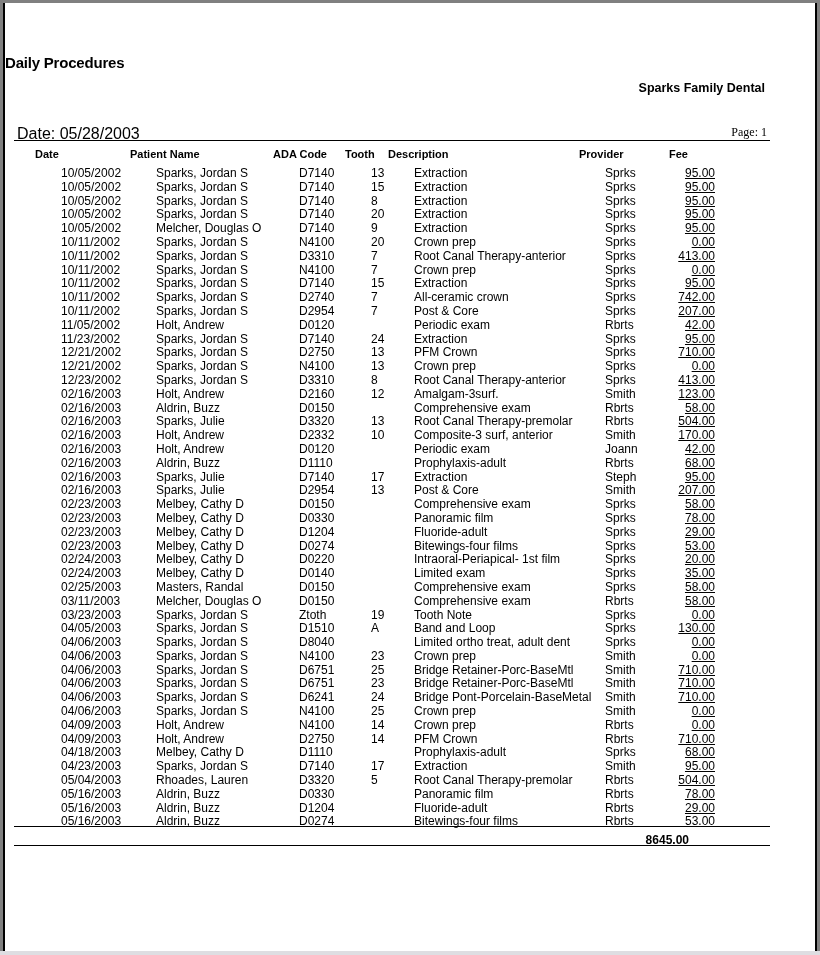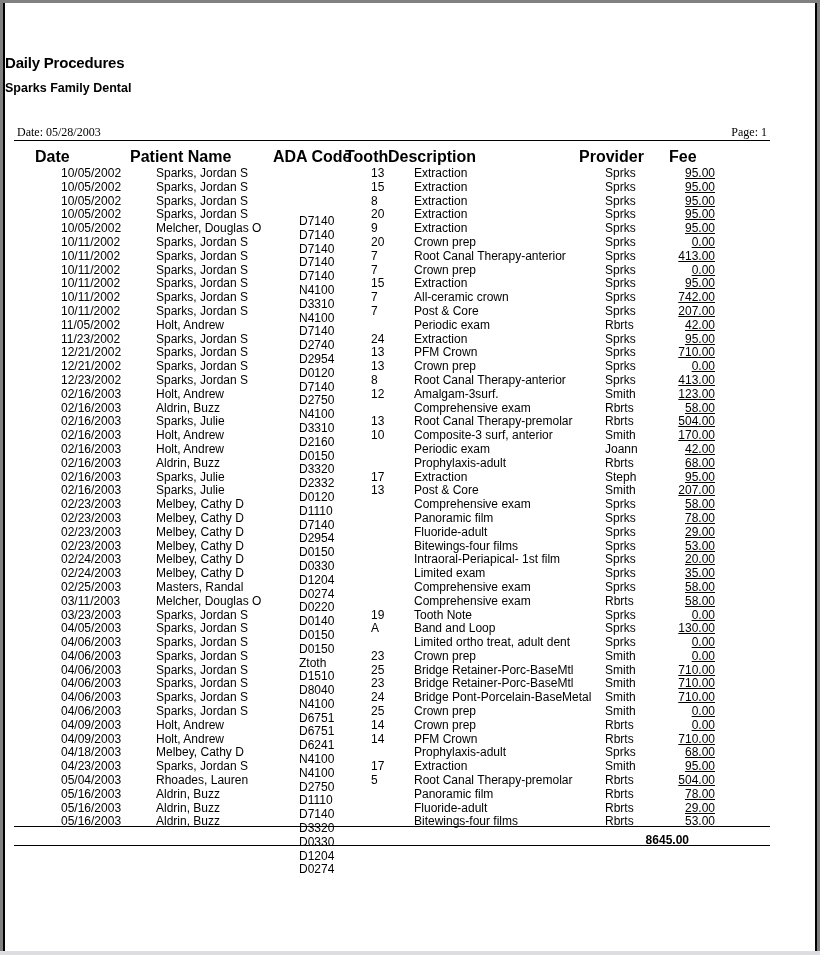--- a/index.html
+++ b/index.html
@@ -19,36 +19,36 @@
       border-left: 2px solid #000;
       border-right: 2px solid #000;
       box-sizing: border-box;
     }
     .title {
       position: absolute; left: 0; width: 760px; top: 51px;
       text-align: left; font-weight: bold; font-size: 15px; letter-spacing: -0.2px;
     }
     .subtitle {
       position: absolute; left: 0; width: 760px; top: 78px;
-      text-align: left; font-weight: bold; font-size: 12.5px;
+      text-align: right; font-weight: bold; font-size: 12.5px;
     }
     .daterange {
       position: absolute; left: 0; width: 760px; top: 95px;
       text-align: center; font-weight: bold; font-size: 12.5px;
     }
-    .rundate { position: absolute; left: 12px; top: 122px; font-size: 12px; font-family: Liberation Serif, serif; }
+    .rundate { position: absolute; left: 12px; top: 122px; font-size: 16px; }
     .pagenum { position: absolute; left: 700px; width: 62px; top: 122px; font-size: 12px; text-align: right; font-family: Liberation Serif, serif; }
     .rule { position: absolute; left: 9px; width: 756px; height: 1px; background: #000; }
-    .hdr { position: absolute; top: 145px; font-size: 16px; font-weight: bold; }
+    .hdr { position: absolute; top: 145px; font-size: 11px; font-weight: bold; }
     .rows { position: absolute; left: 0; top: 164px; width: 800px; padding-left: 26px; }
     .row { position: relative; height: 13.8px; font-size: 12px; line-height: 13.8px; white-space: nowrap; }
     .row span { position: absolute; top: 0; }
     .c-date { left: 30px; }
     .c-name { left: 125px; }
-    .c-code { left: 268px; margin-top: 48px; }
+    .c-code { left: 268px; }
     .c-tooth { left: 340px; }
     .c-desc { left: 383px; }
     .c-prov { left: 574px; }
     .c-fee { left: 620px; width: 64px; text-align: right; text-decoration: underline; }
     .total {
       position: absolute; left: 600px; width: 84px; top: 830px;
       font-size: 12px; font-weight: bold; text-align: right;
     }
   </style>
 </head>

